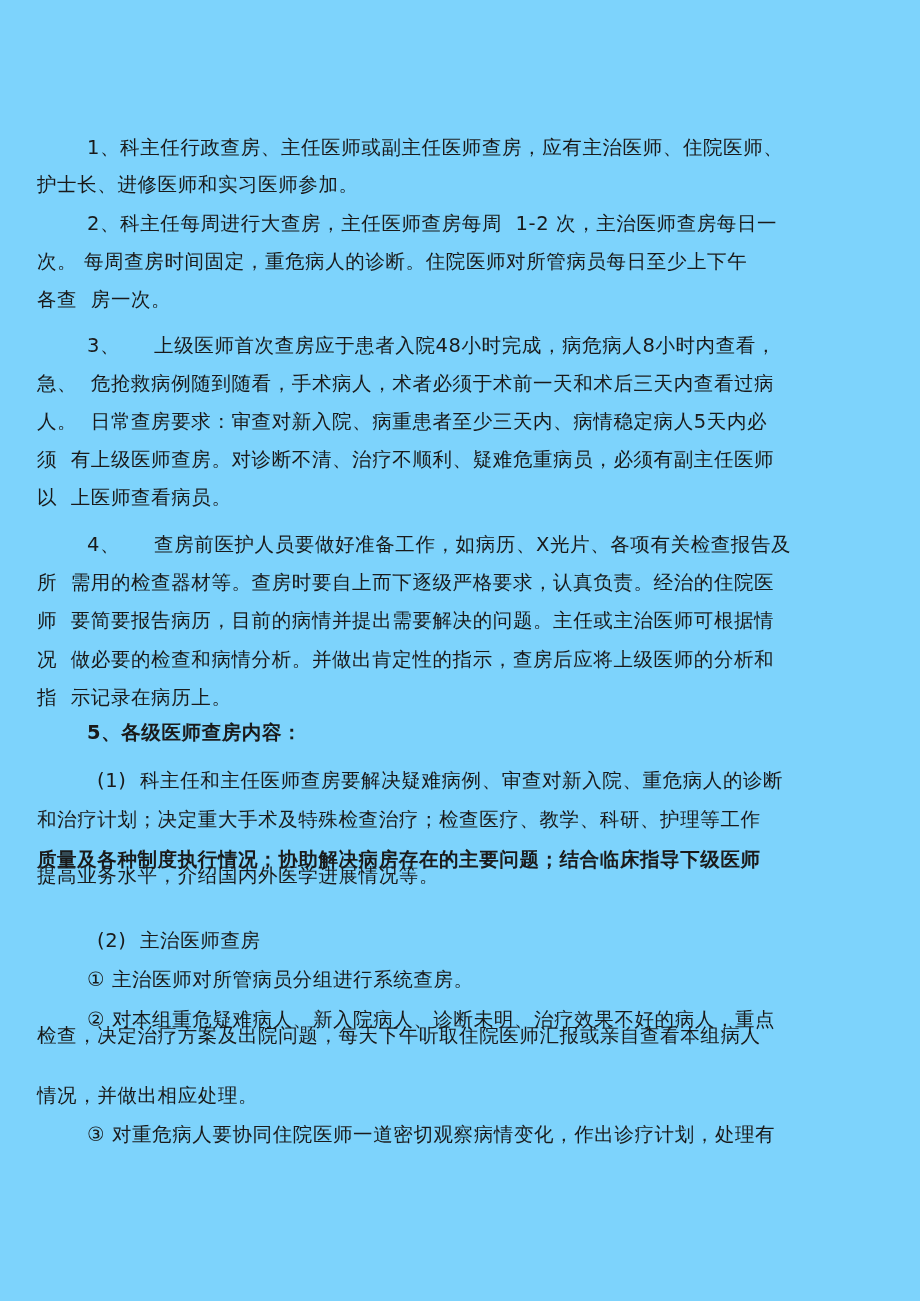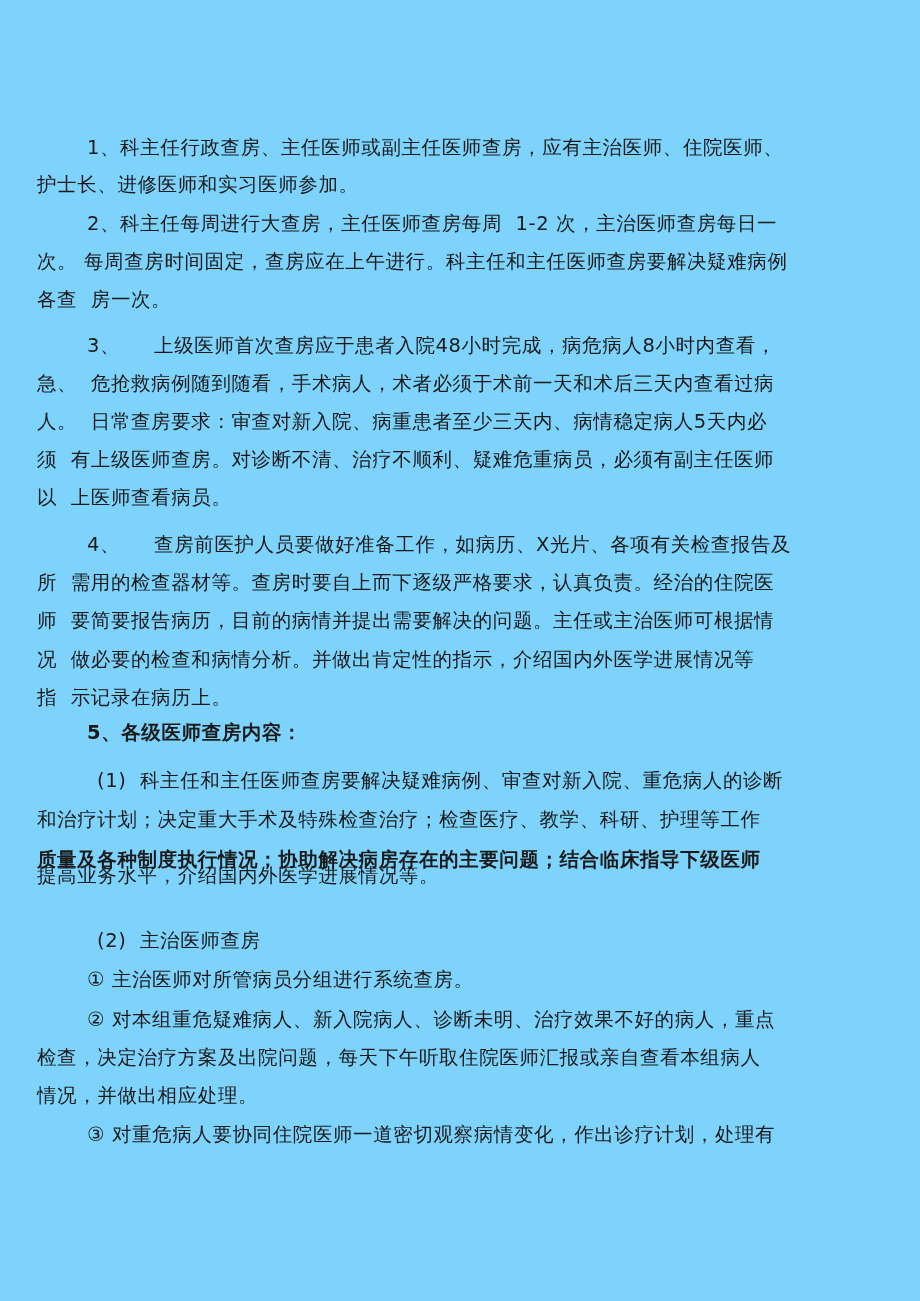--- a/index.html
+++ b/index.html
@@ -20,45 +20,45 @@
 </style>
 </head>
 <body>
 
 <div class="page">
 
   <div class="line indent" style="top:136px;">1、科主任行政查房、主任医师或副主任医师查房，应有主治医师、住院医师、</div>
   <div class="line" style="top:173px;">护士长、进修医师和实习医师参加。</div>
 
   <div class="line indent" style="top:212px;">2、科主任每周进行大查房，主任医师查房每周  1-2 次，主治医师查房每日一</div>
-  <div class="line" style="top:250px;">次。 每周查房时间固定，查房应在上午进行。科主任和主任医师查房要解决疑难病例</div>
+  <div class="line" style="top:250px;">次。 每周查房时间固定，重危病人的诊断。住院医师对所管病员每日至少上下午</div>
   <div class="line" style="top:288px;text-align:right;">各查  房一次。</div>
 
   <div class="line indent" style="top:334px;">3、     上级医师首次查房应于患者入院48小时完成，病危病人8小时内查看，</div>
   <div class="line" style="top:372px;">急、  危抢救病例随到随看，手术病人，术者必须于术前一天和术后三天内查看过病</div>
   <div class="line" style="top:410px;">人。  日常查房要求：审查对新入院、病重患者至少三天内、病情稳定病人5天内必</div>
   <div class="line" style="top:448px;">须  有上级医师查房。对诊断不清、治疗不顺利、疑难危重病员，必须有副主任医师</div>
   <div class="line" style="top:486px;text-align:right;">以  上医师查看病员。</div>
 
   <div class="line indent" style="top:533px;">4、     查房前医护人员要做好准备工作，如病历、X光片、各项有关检查报告及</div>
   <div class="line" style="top:571px;">所  需用的检查器材等。查房时要自上而下逐级严格要求，认真负责。经治的住院医</div>
   <div class="line" style="top:609px;">师  要简要报告病历，目前的病情并提出需要解决的问题。主任或主治医师可根据情</div>
-  <div class="line" style="top:648px;">况  做必要的检查和病情分析。并做出肯定性的指示，介绍国内外医学进展情况等</div>
+  <div class="line" style="top:648px;">况  做必要的检查和病情分析。并做出肯定性的指示，查房后应将上级医师的分析和</div>
   <div class="line" style="top:686px;">指  示记录在病历上。</div>
 
   <div class="line indent" style="top:721px;font-weight:bold;">5、各级医师查房内容：</div>
 
   <div class="line indent2" style="top:769px;">(1)  科主任和主任医师查房要解决疑难病例、审查对新入院、重危病人的诊断</div>
   <div class="line" style="top:808px;">和治疗计划；决定重大手术及特殊检查治疗；检查医疗、教学、科研、护理等工作</div>
   <div class="line" style="top:848px;font-weight:bold;">质量及各种制度执行情况；协助解决病房存在的主要问题；结合临床指导下级医师</div>
   <div class="line" style="top:864px;">提高业务水平，介绍国内外医学进展情况等。</div>
 
   <div class="line indent2" style="top:929px;">(2)  主治医师查房</div>
 
   <div class="line indent" style="top:968px;">① 主治医师对所管病员分组进行系统查房。</div>
 
   <div class="line indent" style="top:1008px;">② 对本组重危疑难病人、新入院病人、诊断未明、治疗效果不好的病人，重点</div>
-  <div class="line" style="top:1046px;">检查，决定治疗方案及出院问题，每天下午听取住院医师汇报或亲自查看本组病人</div>
+  <div class="line" style="top:1024px;">检查，决定治疗方案及出院问题，每天下午听取住院医师汇报或亲自查看本组病人</div>
   <div class="line" style="top:1084px;">情况，并做出相应处理。</div>
 
   <div class="line indent" style="top:1123px;">③ 对重危病人要协同住院医师一道密切观察病情变化，作出诊疗计划，处理有</div>
 
 </div>
 
 </body></html>

